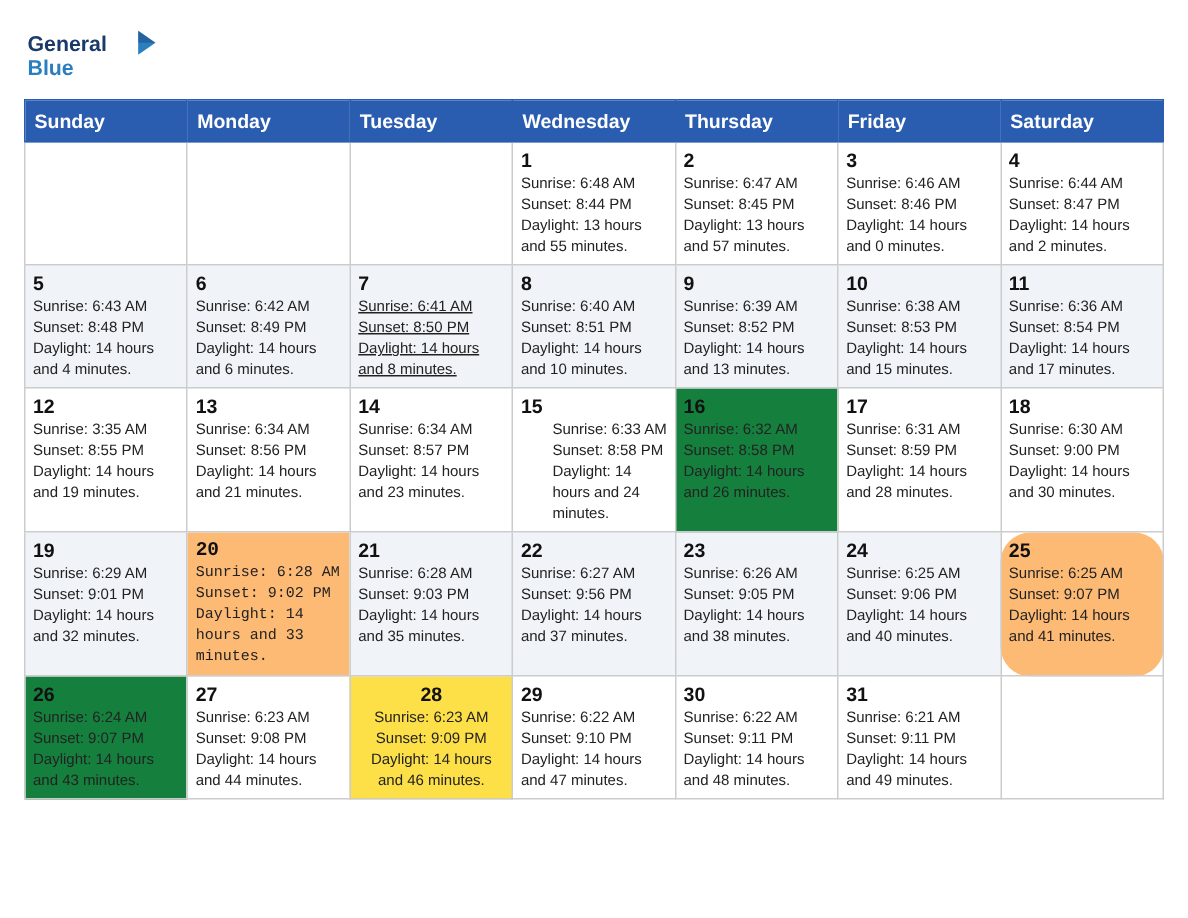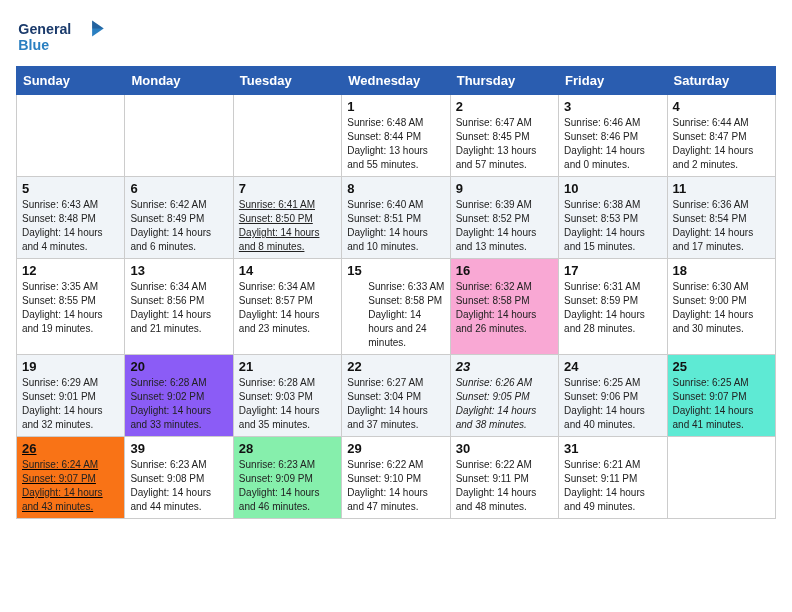--- a/index.html
+++ b/index.html
@@ -204,21 +204,21 @@
           <div class="day-info" style="white-space: pre-line;">Sunrise: 6:34 AM
 Sunset: 8:57 PM
 Daylight: 14 hours and 23 minutes.</div>
         </td>
         <td style="background: rgb(255, 255, 255);">
           <div class="day-num">15</div>
           <div class="day-info" style="white-space: pre-line; margin-left: 21px;">Sunrise: 6:33 AM
 Sunset: 8:58 PM
 Daylight: 14 hours and 24 minutes.</div>
         </td>
-        <td style="background: #f9a8d4; margin-top: 16px;">
+        <td style="background: #15803d; margin-top: 16px;">
           <div class="day-num">16</div>
           <div class="day-info" style="white-space: pre-line;">Sunrise: 6:32 AM
 Sunset: 8:58 PM
 Daylight: 14 hours and 26 minutes.</div>
         </td>
         <td style="background: rgb(255, 255, 255);">
           <div class="day-num">17</div>
           <div class="day-info" style="white-space: pre-line;">Sunrise: 6:31 AM
 Sunset: 8:59 PM
 Daylight: 14 hours and 28 minutes.</div>
@@ -230,71 +230,71 @@
 Daylight: 14 hours and 30 minutes.</div>
         </td>
       </tr>
       <tr>
         <td style="background: rgb(240, 244, 248);">
           <div class="day-num">19</div>
           <div class="day-info" style="white-space: pre-line;">Sunrise: 6:29 AM
 Sunset: 9:01 PM
 Daylight: 14 hours and 32 minutes.</div>
         </td>
-        <td style="background: #8b5cf6;">
+        <td style="background: #fdba74; font-family: Liberation Mono, monospace;">
           <div class="day-num">20</div>
           <div class="day-info" style="white-space: pre-line;">Sunrise: 6:28 AM
 Sunset: 9:02 PM
 Daylight: 14 hours and 33 minutes.</div>
         </td>
         <td style="background: rgb(240, 244, 248);">
           <div class="day-num">21</div>
           <div class="day-info" style="white-space: pre-line;">Sunrise: 6:28 AM
 Sunset: 9:03 PM
 Daylight: 14 hours and 35 minutes.</div>
         </td>
         <td style="background: rgb(240, 244, 248);">
           <div class="day-num">22</div>
           <div class="day-info" style="white-space: pre-line;">Sunrise: 6:27 AM
-Sunset: 3:04 PM
+Sunset: 9:56 PM
 Daylight: 14 hours and 37 minutes.</div>
         </td>
-        <td style="background: rgb(240, 244, 248); font-style: italic;">
+        <td style="background: rgb(240, 244, 248);">
           <div class="day-num">23</div>
           <div class="day-info" style="white-space: pre-line;">Sunrise: 6:26 AM
 Sunset: 9:05 PM
 Daylight: 14 hours and 38 minutes.</div>
         </td>
         <td style="background: rgb(240, 244, 248);">
           <div class="day-num">24</div>
           <div class="day-info" style="white-space: pre-line;">Sunrise: 6:25 AM
 Sunset: 9:06 PM
 Daylight: 14 hours and 40 minutes.</div>
         </td>
-        <td style="background: #5eead4;">
+        <td style="background: #fdba74; border-radius: 20px;">
           <div class="day-num">25</div>
           <div class="day-info" style="white-space: pre-line;">Sunrise: 6:25 AM
 Sunset: 9:07 PM
 Daylight: 14 hours and 41 minutes.</div>
         </td>
       </tr>
       <tr>
-        <td style="background: #f97316; text-decoration: underline;">
+        <td style="background: #15803d;">
           <div class="day-num">26</div>
           <div class="day-info" style="white-space: pre-line;">Sunrise: 6:24 AM
 Sunset: 9:07 PM
 Daylight: 14 hours and 43 minutes.</div>
         </td>
         <td style="background: rgb(255, 255, 255);">
-          <div class="day-num">39</div>
+          <div class="day-num">27</div>
           <div class="day-info" style="white-space: pre-line;">Sunrise: 6:23 AM
 Sunset: 9:08 PM
 Daylight: 14 hours and 44 minutes.</div>
         </td>
-        <td style="background: #86efac;">
+        <td style="background: #fde047; text-align: center;">
           <div class="day-num">28</div>
           <div class="day-info" style="white-space: pre-line;">Sunrise: 6:23 AM
 Sunset: 9:09 PM
 Daylight: 14 hours and 46 minutes.</div>
         </td>
         <td style="background: rgb(255, 255, 255);">
           <div class="day-num">29</div>
           <div class="day-info" style="white-space: pre-line;">Sunrise: 6:22 AM
 Sunset: 9:10 PM
 Daylight: 14 hours and 47 minutes.</div>

